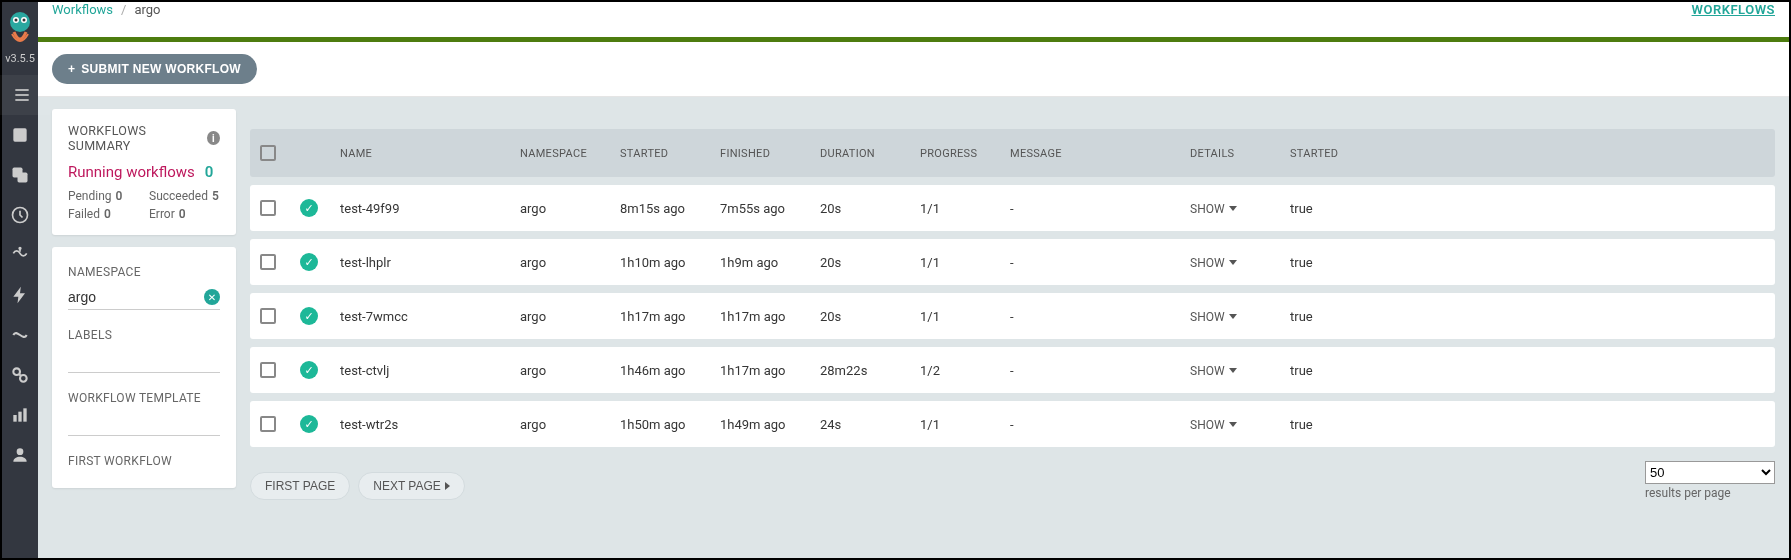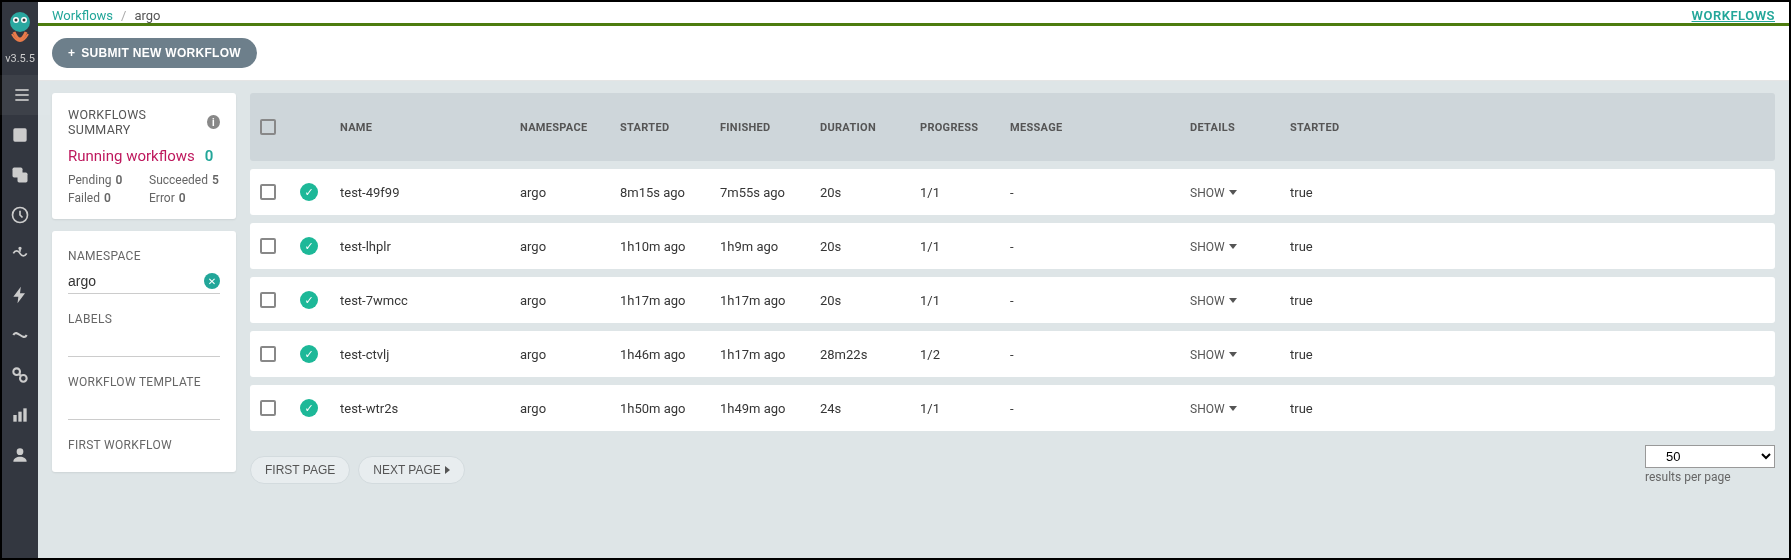--- a/index.html
+++ b/index.html
@@ -5,21 +5,21 @@
 * { box-sizing: border-box; margin: 0; padding: 0; }
 body { font-family: -apple-system, BlinkMacSystemFont, "Segoe UI", Roboto, sans-serif; font-size: 13px; background: #dee5e7; color: #363636; }
 .app { display: flex; height: 560px; width: 1791px; border: 2px solid #000; background: #dee5e7; }
 .sidebar-nav { width: 36px; background: #333740; display: flex; flex-direction: column; align-items: center; padding-top: 6px; flex-shrink: 0; }
 .logo { width: 40px; height: 40px; display:flex; align-items:center; justify-content:center; }
 .version { color: #ccc; font-size: 11px; margin: 4px 0 10px; }
 .nav-item { width: 60px; height: 40px; display: flex; align-items: center; justify-content: center; color: #ccc; cursor: pointer; }
 .nav-item.active { border-left: 3px solid #22a699; background: rgba(255,255,255,0.05); }
 .nav-item svg { width: 20px; height: 20px; }
 .main { flex: 1; display: flex; flex-direction: column; overflow:hidden; }
-.topbar { background: #fff; height: 24px; display: flex; align-items: flex-end; padding: 0 14px; border-bottom: 3px solid #4d7c0f; }
+.topbar { background: #fff; height: 40px; display: flex; align-items: flex-start; padding: 0 14px; border-bottom: 5px solid #4d7c0f; }
 .breadcrumb { flex: 1; display: flex; align-items: center; gap: 8px; font-size: 13px; }
 .breadcrumb a { color: #22a699; text-decoration: none; }
 .breadcrumb .sep { color: #aaa; }
 .breadcrumb .current { color: #555; }
 .toplink { color: #22a699; font-weight: 600; letter-spacing: 0.5px; font-size: 13px; }
 .toolbar { background: #fff; padding: 12px 14px; border-bottom: 1px solid #e5e5e5; }
 .submit-btn { background: #6d7f8b; color: #fff; border: none; border-radius: 16px; padding: 8px 16px; font-size: 12px; font-weight: 600; letter-spacing: 0.3px; display: inline-flex; align-items: center; gap: 6px; cursor: pointer; }
 .content { flex: 1; display: flex; padding: 12px 14px; gap: 14px; overflow: hidden; }
 .left-col { width: 184px; display: flex; flex-direction: column; gap: 12px; flex-shrink: 0; }
 .panel { background: #fff; border-radius: 3px; padding: 14px 16px; box-shadow: 0 1px 2px rgba(0,0,0,0.08); }
@@ -30,30 +30,30 @@
 .running-count { color: #22a699; font-size: 15px; font-weight: 600; }
 .stats-grid { display: grid; grid-template-columns: 1fr 1fr; gap: 4px 10px; font-size: 12px; color: #666; }
 .stats-grid .val { font-weight: 600; margin-left: 4px; }
 .filter-label { font-size: 12px; color: #666; letter-spacing: 0.3px; margin-top: 4px; margin-bottom: 6px; }
 .filter-input-wrap { position: relative; border-bottom: 1px solid #ccc; margin-bottom: 18px; display:flex; align-items:center; }
 .filter-input { border: none; outline: none; width: 100%; font-size: 14px; padding: 4px 0; background: transparent; color: #333; }
 .clear-chip { width: 16px; height: 16px; border-radius: 50%; background: #22a699; color: #fff; display: flex; align-items: center; justify-content: center; font-size: 10px; cursor: pointer; flex-shrink:0; }
 .right-col { flex: 1; display: flex; flex-direction: column; overflow:hidden; }
 .table { display: flex; flex-direction: column; gap: 8px; }
 .row { background: #fff; border-radius: 3px; display: grid; grid-template-columns: 40px 40px 180px 100px 100px 100px 100px 90px 180px 100px 80px; align-items: center; padding: 14px 10px; font-size: 13px; min-height: 44px; }
-.row.header { background: #ced6da; font-size: 11px; color: #555; letter-spacing: 0.3px; font-weight: 700; padding: 26px 10px; min-height: 36px; }
+.row.header { background: #ced6da; font-size: 11px; color: #555; letter-spacing: 0.3px; font-weight: 400; padding: 16px 10px; min-height: 36px; margin-top: 20px; }
 .chk { width: 16px; height: 16px; border: 2px solid #888; border-radius: 2px; cursor: pointer; }
 .status-dot { width: 18px; height: 18px; border-radius: 50%; background: #1db898; color:#fff; display:flex; align-items:center; justify-content:center; font-size:11px; }
 .show-btn { display: inline-flex; align-items: center; gap: 4px; font-size: 12px; color: #555; cursor: pointer; }
 .caret-down { width: 0; height: 0; border-left: 4px solid transparent; border-right: 4px solid transparent; border-top: 5px solid #555; }
 .pagination { display: flex; align-items: flex-end; margin-top: 14px; gap: 8px; }
 .page-btn { background: #e8edef; border: 1px solid #d3dbde; border-radius: 14px; padding: 6px 14px; font-size: 12px; color: #555; cursor: pointer; display:inline-flex; align-items:center; gap:4px; }
 .spacer { flex: 1; }
 .page-size { display: flex; flex-direction: column; align-items: flex-start; }
-.page-size select { width: 130px; padding: 2px 16px; font-size: 13px; border: 1px solid #999; background:#fff; }
+.page-size select { width: 130px; padding: 2px 0; font-size: 13px; border: 1px solid #999; background:#fff; }
 .page-size-label { font-size: 12px; color: #666; margin-top: 2px; }
 .chev-right { width:0;height:0;border-top:4px solid transparent;border-bottom:4px solid transparent;border-left:5px solid #555; }
 </style>
 </head>
 <body>
 
 <div class="app">
   <div class="sidebar-nav">
     <div class="logo">
       <svg viewBox="0 0 40 40">

